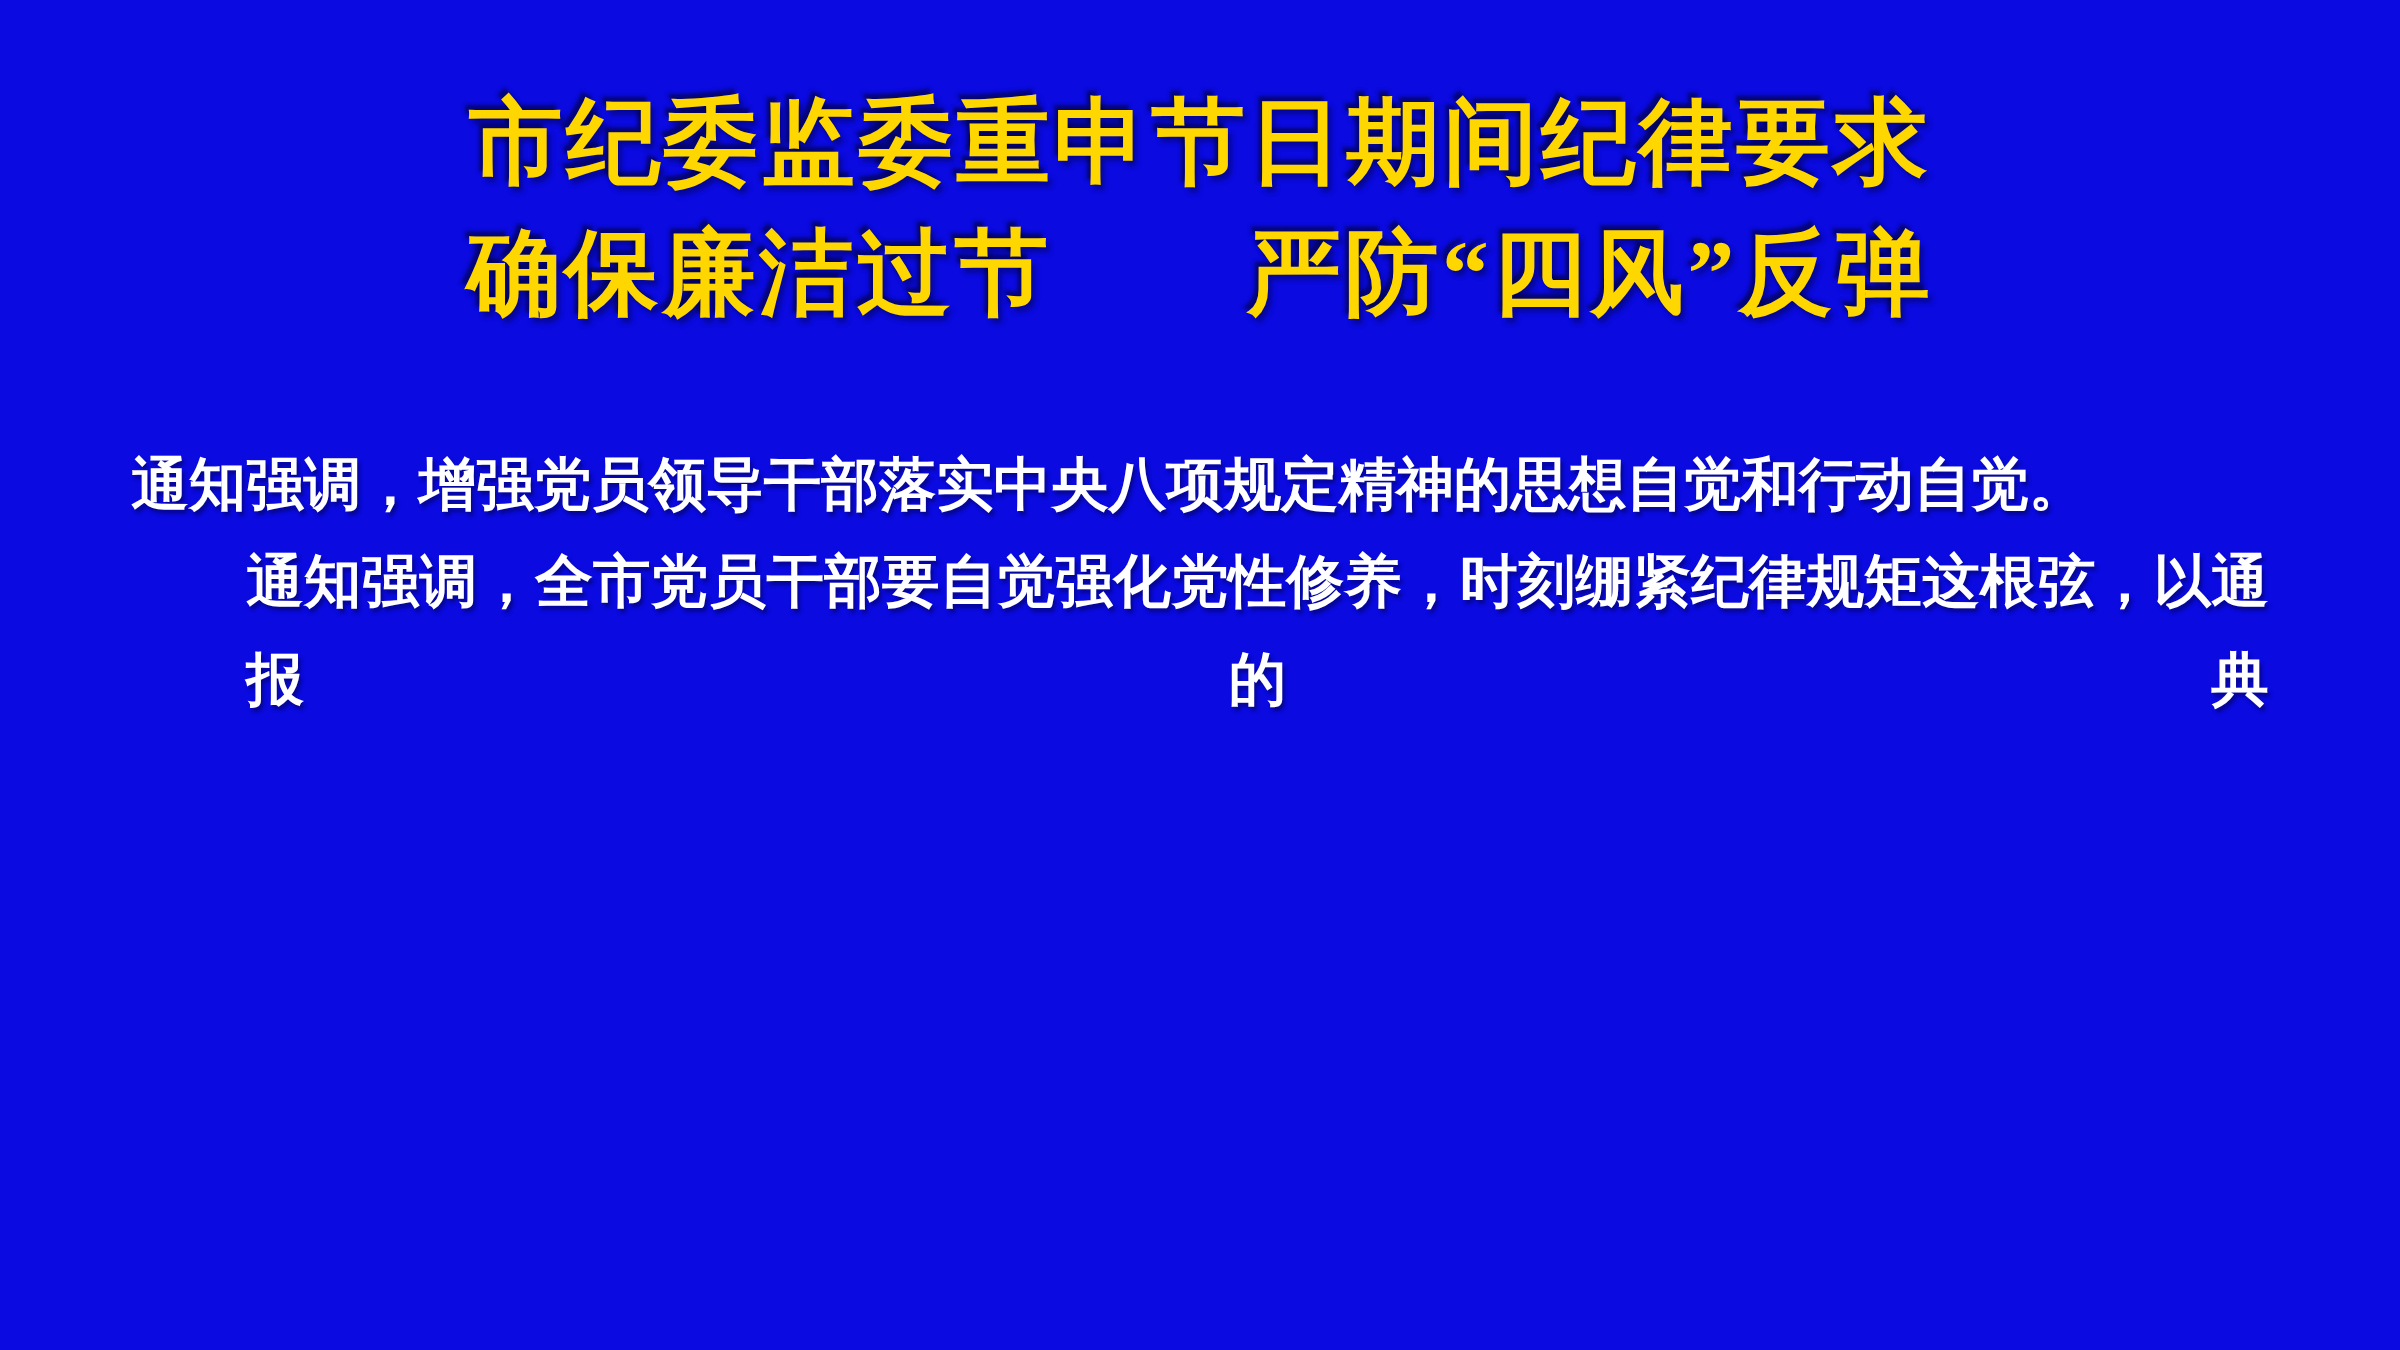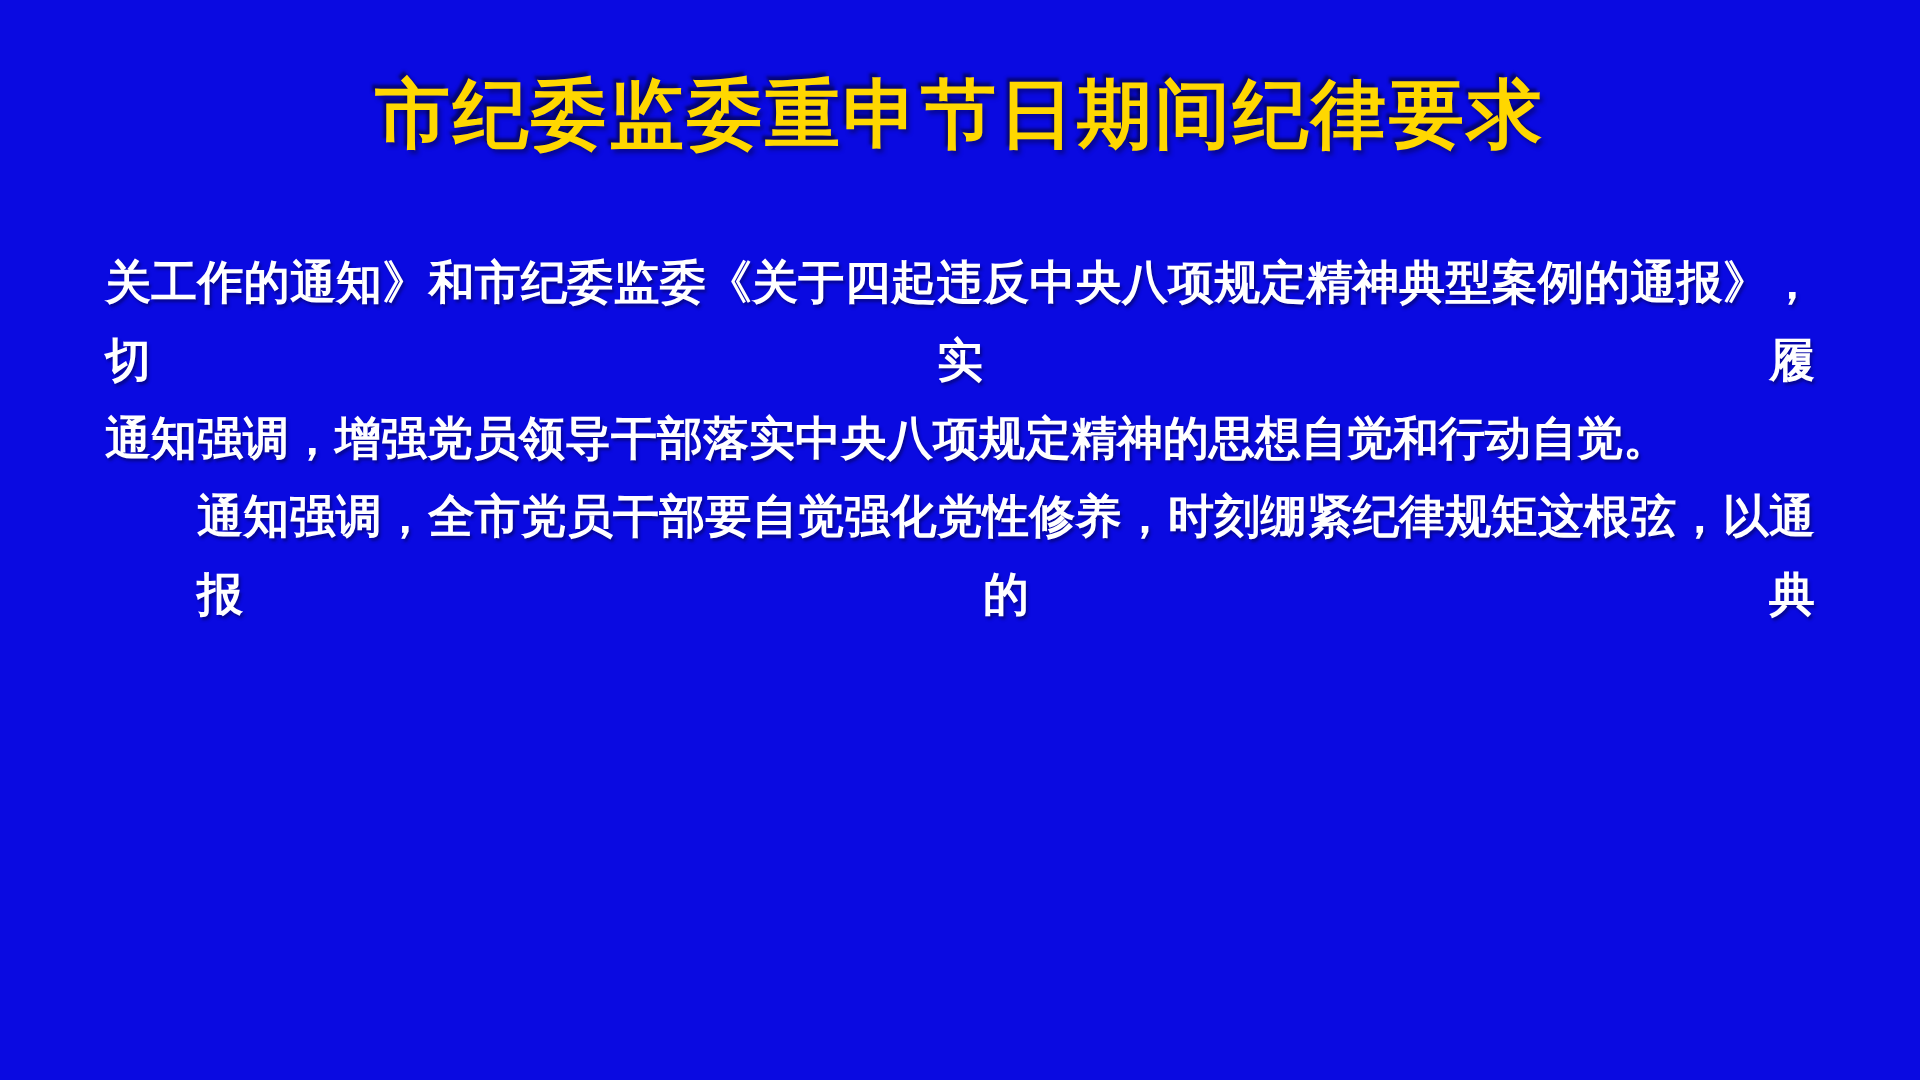--- a/index.html
+++ b/index.html
@@ -51,26 +51,26 @@
     padding-left: 92px;
   }
 </style>
 </head>
 <body>
 
 <div class="slide">
 
   <div class="title">
     <div class="title-line">市纪委监委重申节日期间纪律要求</div>
+    <div class="title-line">确保廉洁过节　　严防“四风”反弹</div>
   </div>
 
   <div class="body-text">
 
     <div>
-      <div class="text-line">关工作的通知》和市纪委监委《关于四起违反中央八项规定精神典型案例的通报》，切实履</div>
       <div class="text-line para-end">通知强调，增强党员领导干部落实中央八项规定精神的思想自觉和行动自觉。</div>
     </div>
 
     <div>
       <div class="text-line indent">通知强调，全市党员干部要自觉强化党性修养，时刻绷紧纪律规矩这根弦，以通报的典</div>
 
     </div>
 
   </div>
 

